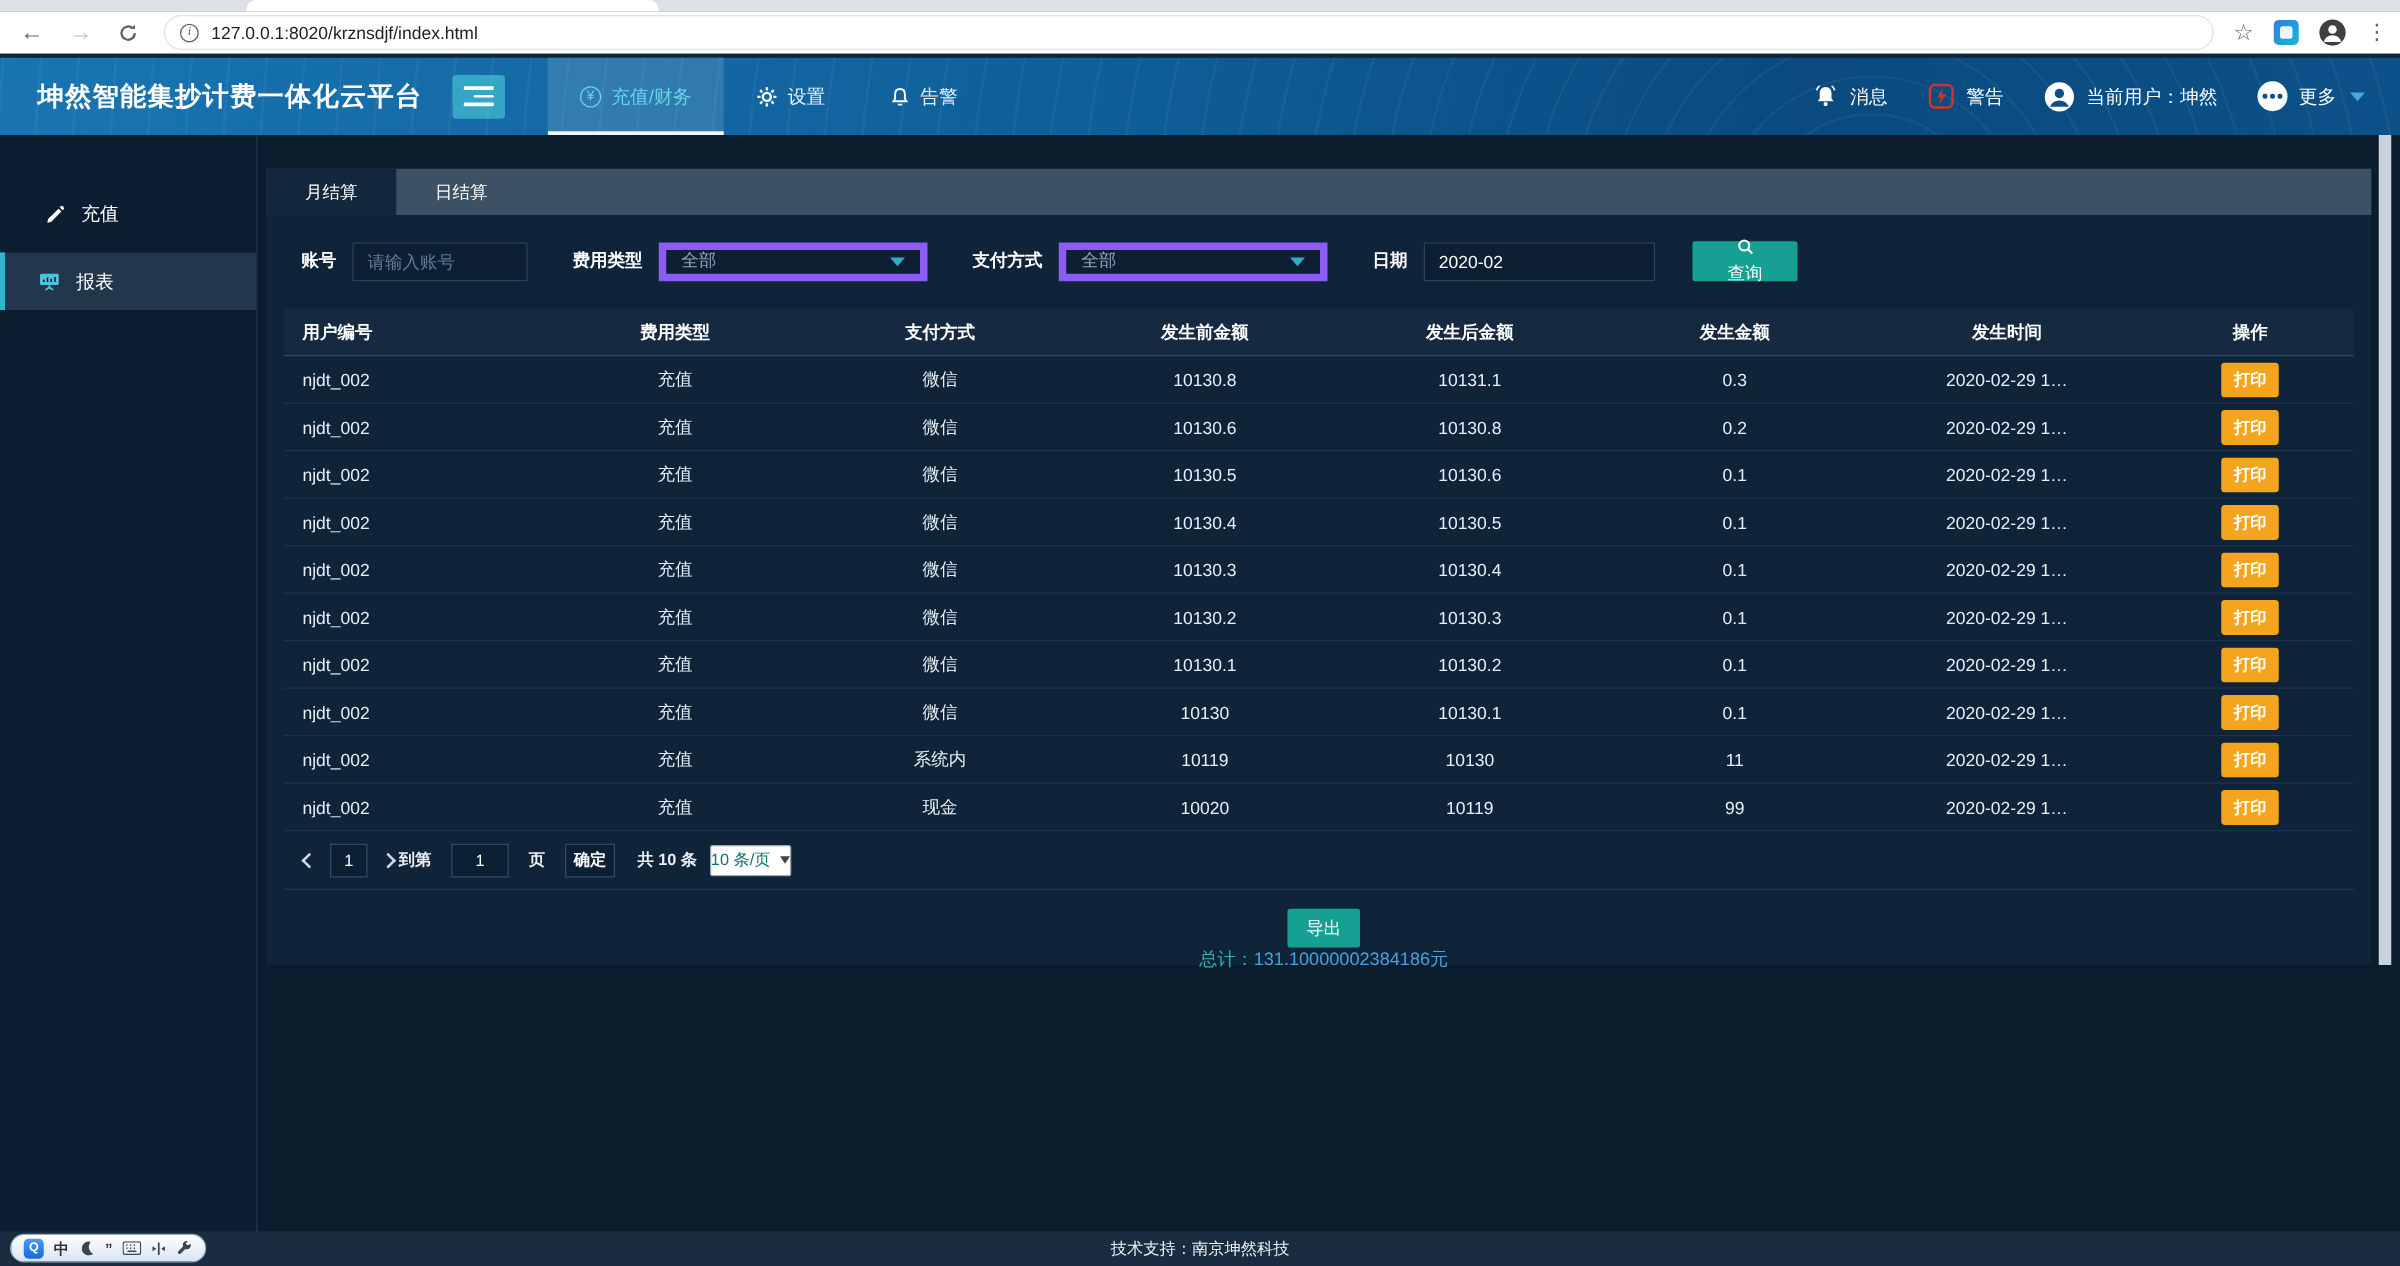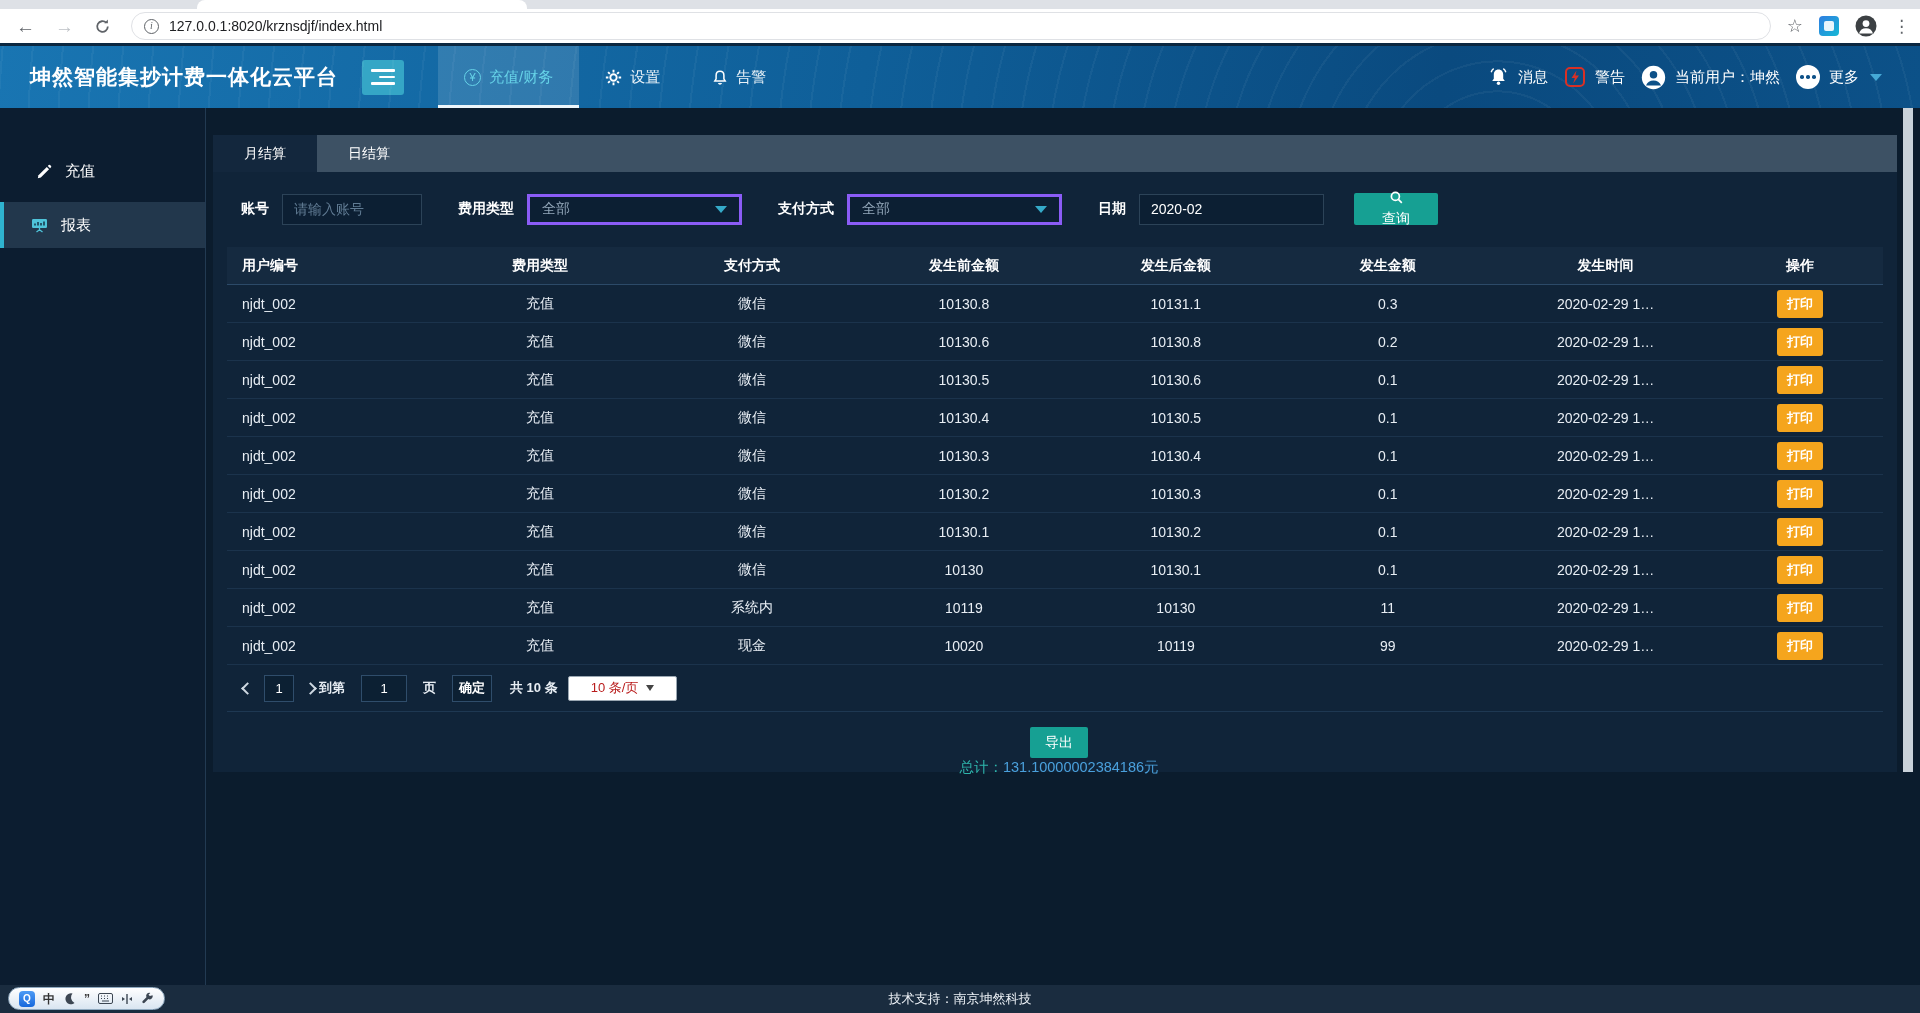--- a/index.html
+++ b/index.html
@@ -31,21 +31,21 @@
     background:repeating-radial-gradient(circle at 78% 220%, rgba(255,255,255,.045) 0 2px, transparent 2px 30px);
     pointer-events:none; }
   .brand { color:#fff; font-size:21px; font-weight:bold; letter-spacing:1px; display:flex; align-items:center; padding:0 24px 0 30px; white-space:nowrap; }
   .burger { width:42px; height:35px; background:#35a6c6; border-radius:3px; align-self:center; display:flex; flex-direction:column; justify-content:center; gap:4px; padding:0 9px; flex:none; }
   .burger i { display:block; height:2.5px; background:#fff; border-radius:1px; }
   .burger i.short { width:65%; margin-left:auto; }
   .main-nav { display:flex; margin-left:34px; position:relative; z-index:1; }
   .nav-item { display:flex; align-items:center; gap:8px; padding:0 26px; color:#e9f2f8; font-size:15px; }
   .nav-item.active { background:rgba(255,255,255,.13); color:#66d3e8; box-shadow:inset 0 -3px 0 #edf6fb; }
   .yen-ic { width:17px; height:17px; border:1.5px solid currentColor; border-radius:50%; font-size:11px; line-height:15px; text-align:center; flex:none; }
-  .header-right { margin-left:auto; display:flex; align-items:center; gap:16px; padding-right:38px; color:#fff; font-size:15px; position:relative; z-index:1; }
+  .header-right { margin-left:auto; display:flex; align-items:center; gap:32px; padding-right:28px; color:#fff; font-size:15px; position:relative; z-index:1; }
   .hr-item { display:flex; align-items:center; gap:9px; white-space:nowrap; }
   .more-circle { width:24px; height:24px; border-radius:50%; background:#fff; display:flex; align-items:center; justify-content:center; gap:2.5px; }
   .more-circle i { width:3.5px; height:3.5px; border-radius:50%; background:#0d5188; }
   .caret-down { width:0; height:0; border-left:6px solid transparent; border-right:6px solid transparent; border-top:7px solid #45a9d6; margin-left:2px; }
 
   
   .sidebar { position:absolute; top:108px; left:0; width:206px; bottom:28px; background:#0c1d30; border-right:1px solid #223a52; }
   .side-item { height:46px; display:flex; align-items:center; gap:13px; padding-left:37px; color:#fff; font-size:15px; }
   .side-item:first-child { margin-top:40px; margin-bottom:8px; }
   .side-item.active { background:#22374c; border-left:4px solid #2fb3cf; padding-left:27px; }
@@ -54,21 +54,21 @@
   .main { position:absolute; left:207px; top:108px; right:0; bottom:28px; background:#0b1c2d; }
   .panel { position:absolute; left:6px; top:27px; width:1684px; height:637px; background:#102439; }
   .tabbar { height:37px; background:#3d5164; display:flex; }
   .tab { width:104px; display:flex; align-items:center; justify-content:center; color:#fff; font-size:14px; }
   .tab.active { background:#13273d; }
 
   .filter-row { display:flex; align-items:center; padding:21px 0 0 28px; }
   .flabel { font-weight:bold; font-size:14px; color:#fff; margin-right:13px; white-space:nowrap; }
   .inp { width:140px; height:31px; background:#0c1f33; border:1px solid #2c4358; color:#fff; padding:0 11px; font-size:14px; margin-right:36px; outline:none; }
   .inp::placeholder { color:#607b93; }
-  .sel { width:215px; height:31px; background:#0c1f33; border:3px solid #8b5cf6; display:flex; align-items:center; justify-content:space-between; padding:0 12px; color:#93a7ba; font-size:14px; margin-right:36px; }
+  .sel { width:215px; height:31px; background:#0c1f33; border:6px solid #8b5cf6; display:flex; align-items:center; justify-content:space-between; padding:0 12px; color:#93a7ba; font-size:14px; margin-right:36px; }
   .sel-caret { width:0; height:0; border-left:6px solid transparent; border-right:6px solid transparent; border-top:7px solid #35aac9; }
   .date-inp { width:185px; margin-right:30px; }
   .search-btn { width:84px; height:32px; background:#16a093; color:#fff; border:none; border-radius:2px; font-size:14px; display:flex; align-items:center; justify-content:center; gap:6px; cursor:pointer;flex-direction:column; }
 
   
   .table { margin:22px 14px 0 14px; }
   .tr { display:flex; align-items:center; height:38px; border-bottom:1px solid #1b334c; font-size:14px; color:#e8eef4; }
   .tr.thead { font-weight:bold; color:#fff; background:#152a40; border-bottom:1px solid #2c4a68; }
   .td { text-align:center; overflow:hidden; white-space:nowrap; }
   .c0 { width:12.5%; text-align:left; padding-left:15px; }
@@ -80,21 +80,21 @@
   
   .pager { display:flex; align-items:center; height:47px; margin:0 14px; border-bottom:1px solid #1e3852; padding-left:16px; font-size:13px; color:#e8eef4; }
   .chev { width:9px; height:9px; border-left:2px solid #cfd9e2; border-bottom:2px solid #cfd9e2; flex:none; }
   .chev.prev { transform:rotate(45deg); }
   .chev.next { transform:rotate(-135deg); }
   .pg-box { min-width:30px; height:27px; border:1px solid #2f4d6b; background:#0c2033; color:#fff; display:flex; align-items:center; justify-content:center; font-size:13px; margin:0 12px; padding:0 6px; }
   .goto-box { width:46px; }
   .pg-label { margin:0 4px; font-weight:bold; }
   .confirm-btn { font-weight:bold; }
   .total-count { font-weight:bold; margin:0 10px 0 6px; }
-  .size-sel { background:#fff; color:#b91c1c; height:25px; display:flex; align-items:center; gap:8px; padding:0 22px; font-size:13px; border-radius:2px; border:1px solid #9aa7b2; }
+  .size-sel { background:#fff; color:#0f766e; height:25px; display:flex; align-items:center; gap:8px; padding:0 0; font-size:13px; border-radius:2px; border:1px solid #9aa7b2; }
   .size-caret { width:0; height:0; border-left:4.5px solid transparent; border-right:4.5px solid transparent; border-top:6px solid #444; }
 
   
   .export-row { display:flex; align-items:center; justify-content:space-between; padding:15px 12px 0 20px;flex-direction:column; }
   .export-btn { width:58px; height:31px; background:#16a093; color:#fff; font-size:14px; border:none; border-radius:2px; cursor:pointer; }
   .total-line { font-size:14.5px; }
   .total-label { color:#2eb5ab; }
   .total-value { color:#4aa0dc; }
 
   .scrollbar { position:absolute; right:7px; top:108px; width:10px; height:664px; background:#c9d2da; }

